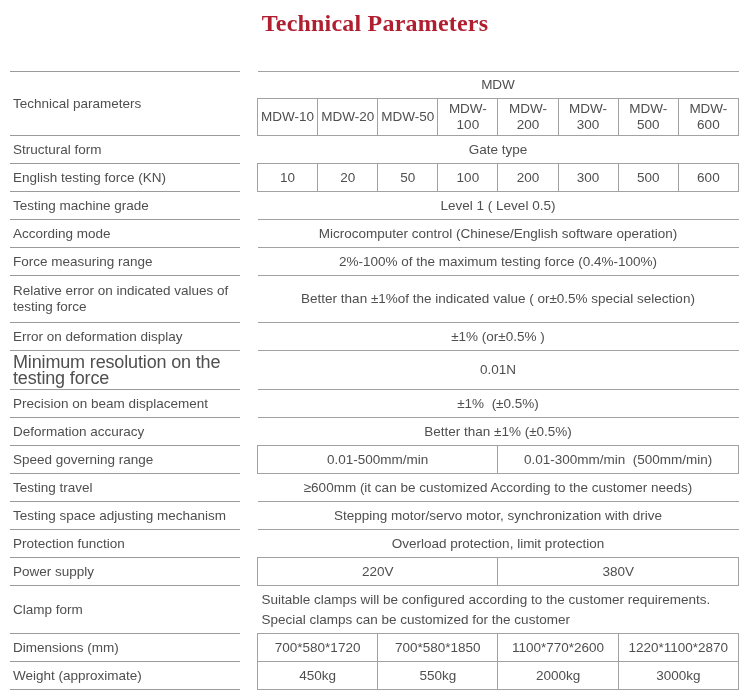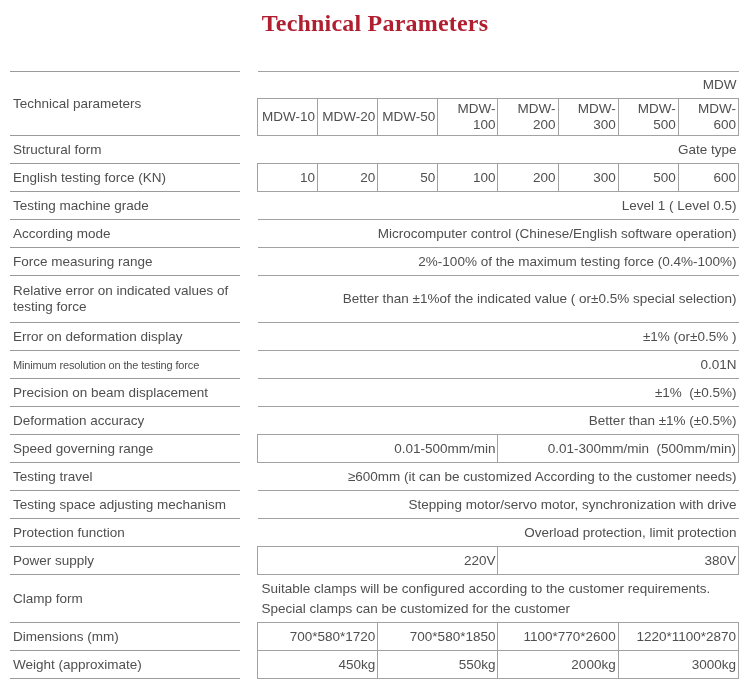--- a/index.html
+++ b/index.html
@@ -37,30 +37,30 @@
 
   td { padding: 0; vertical-align: middle; line-height: 16px; }
 
   
   td.lb {
     border-bottom: 1px solid #9b9b9b;
     text-align: left;
     padding: 3px 2px 3px 3px;
   }
   td.lb-top { border-top: 1px solid #9b9b9b; }
-  td.tight { font-size: 11px; letter-spacing: -0.15px; }
+  td.tight { font-size: 18px; letter-spacing: -0.15px; }
 
   
   td.g { border: none; }
 
   
   td.c {
     border-top: 1px solid #a2a2a2;
     border-bottom: 1px solid #a2a2a2;
-    text-align: right;
+    text-align: center;
     padding: 2px 2px;
   }
   td.vb {
     border-left: 1px solid #a2a2a2;
     border-right: 1px solid #a2a2a2;
   }
   td.leftal { text-align: left; padding-left: 4px; line-height: 20px; }
 
   tr.r-hdr1 { height: 27px; }
   tr.r-hdr2 { height: 30px; }

